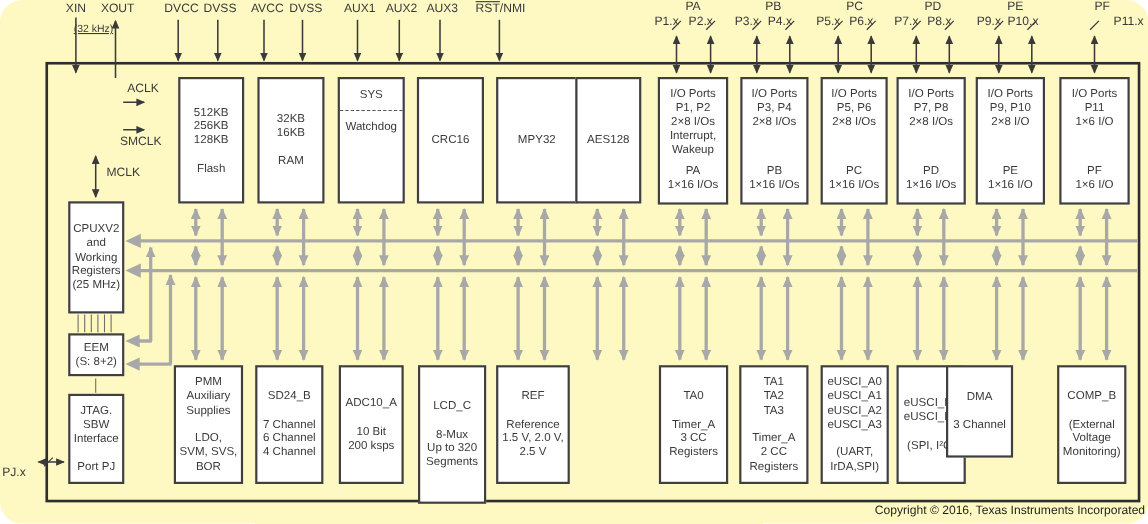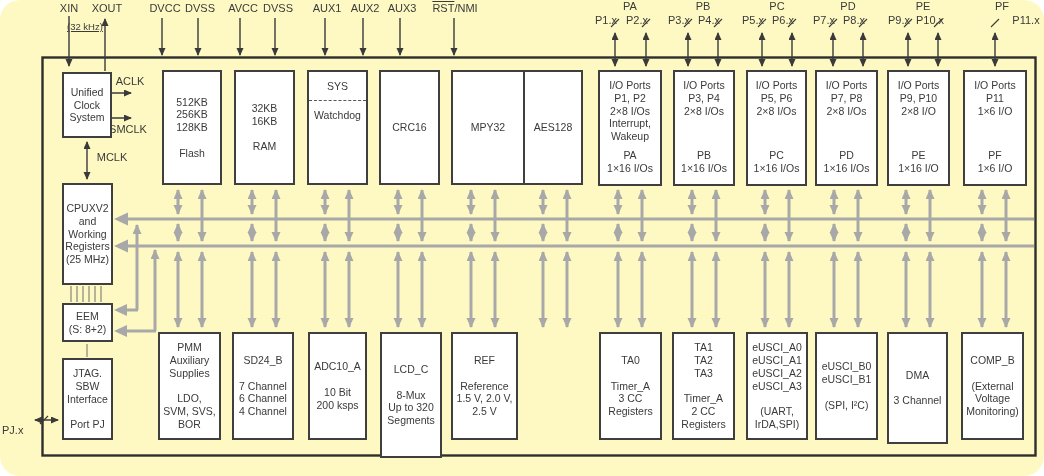--- a/index.html
+++ b/index.html
@@ -198,25 +198,20 @@
   <div class="lbl" style="left:854px;top:14px">P8.x</div>
   <div class="lbl" style="left:899px;top:14px">P9.x</div>
   <div class="lbl" style="left:930px;top:14px">P10.x</div>
   <div class="lbl" style="left:1026px;top:14px">P11.x</div>
 
   <div class="lbl" style="left:130px;top:75px">ACLK</div>
   <div class="lbl" style="left:128px;top:123px">SMCLK</div>
   <div class="lbl" style="left:112px;top:151px">MCLK</div>
   <div class="lbl-l" style="left:2px;top:424px">PJ.x</div>
 
-  <div class="blk" style="left:62px;top:72px;width:50px;height:66px">
-      <div class="txt">Unified
-Clock
-System</div>
-    </div>
   <div class="blk" style="left:62px;top:183px;width:51px;height:102px">
       <div class="txt">CPUXV2
 and
 Working
 Registers
 (25 MHz)</div>
     </div>
   <div class="blk" style="left:62px;top:303px;width:51px;height:39px">
       <div class="txt">EEM
 (S: 8+2)</div>
@@ -361,26 +356,27 @@
 
 (UART,
 IrDA,SPI)</div>
     </div>
   <div class="blk" style="left:815px;top:332px;width:63px;height:108px">
       <div class="txt">eUSCI_B0
 eUSCI_B1
 
 (SPI, I²C)</div>
     </div>
-  <div class="blk" style="left:887px;top:332px;width:61px;height:112px">
+  <div class="blk" style="left:860px;top:332px;width:61px;height:84px">
       <div class="txt">DMA
 
 3 Channel</div>
     </div>
   <div class="blk" style="left:961px;top:332px;width:63px;height:108px">
       <div class="txt">COMP_B
 
 (External
 Voltage
 Monitoring)</div>
     </div>
 
+  <div id="copyright">Copyright © 2016, Texas Instruments Incorporated</div>
 </div>
 
 </body></html>

